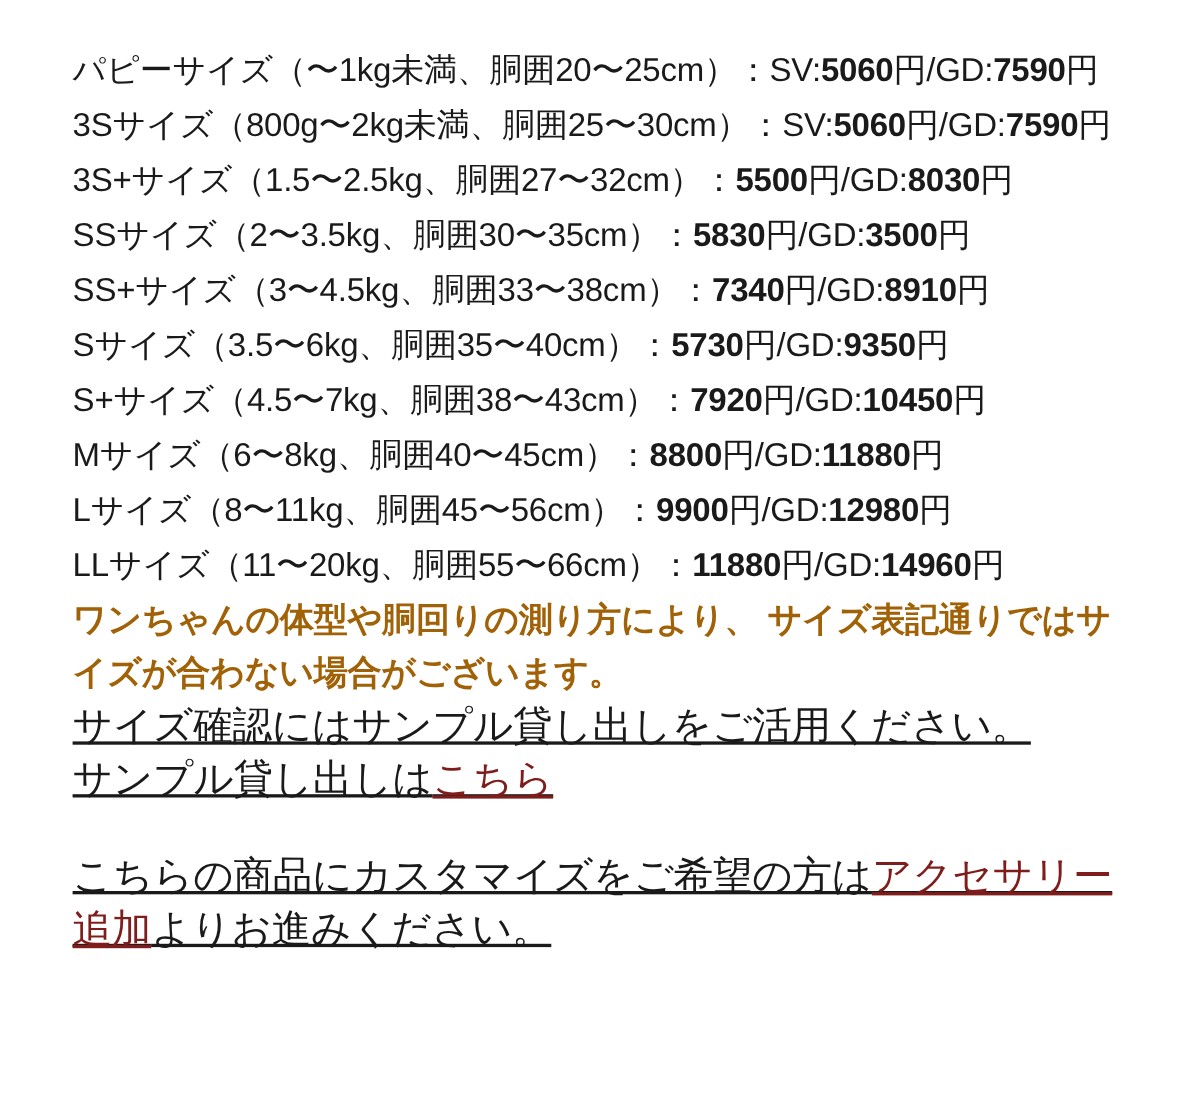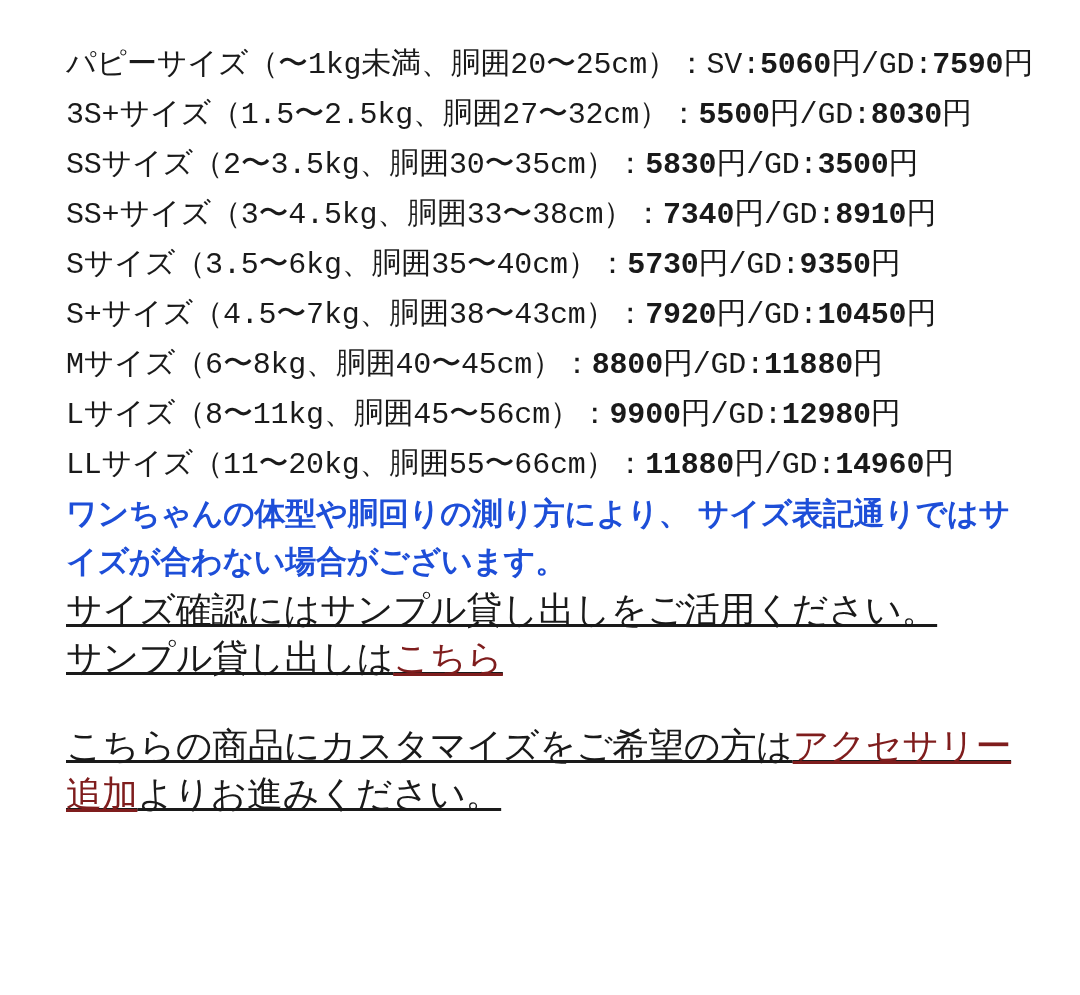--- a/index.html
+++ b/index.html
@@ -18,40 +18,39 @@
     position: relative;
     width: 1080px;
     height: 995px;
     box-sizing: border-box;
     padding: 40px 60px 0 66px;
   }
   .size-list {
     margin: 0;
     padding: 0;
     list-style: none;
-    font-family: Liberation Mono, monospace;
   }
   .size-row {
     font-size: 30px;
     line-height: 50px;
     white-space: nowrap;
     letter-spacing: -0.2px;
   }
   .size-row .label {
     font-weight: 400;
   }
   .size-row .price {
     font-weight: 700;
   }
   .size-row .sep {
     font-weight: 400;
   }
   .notice {
     margin-top: 52px;
-    color: #1d4ed8;
+    color: #a16207;
     font-weight: 700;
     font-size: 31px;
     line-height: 48px;
     letter-spacing: -0.3px;
   }
   .para {
     font-size: 36px;
     line-height: 48px;
     letter-spacing: -0.3px;
     color: #1a1a1a;
@@ -73,20 +72,23 @@
   }
 </style>
 </head>
 <body>
 
 <div class="page">
 
   <ul class="size-list">
     <li class="size-row">
       <span class="label">パピーサイズ（〜1kg未満、胴囲20〜25cm）：SV:</span><span class="price">5060</span><span class="sep">円/GD:</span><span class="price">7590</span><span class="sep">円</span>
+    </li>
+    <li class="size-row">
+      <span class="label">3Sサイズ（800g〜2kg未満、胴囲25〜30cm）：SV:</span><span class="price">5060</span><span class="sep">円/GD:</span><span class="price">7590</span><span class="sep">円</span>
     </li>
     <li class="size-row">
       <span class="label">3S+サイズ（1.5〜2.5kg、胴囲27〜32cm）：</span><span class="price">5500</span><span class="sep">円/GD:</span><span class="price">8030</span><span class="sep">円</span>
     </li>
     <li class="size-row">
       <span class="label">SSサイズ（2〜3.5kg、胴囲30〜35cm）：</span><span class="price">5830</span><span class="sep">円/GD:</span><span class="price">3500</span><span class="sep">円</span>
     </li>
     <li class="size-row">
       <span class="label">SS+サイズ（3〜4.5kg、胴囲33〜38cm）：</span><span class="price">7340</span><span class="sep">円/GD:</span><span class="price">8910</span><span class="sep">円</span>
     </li>

